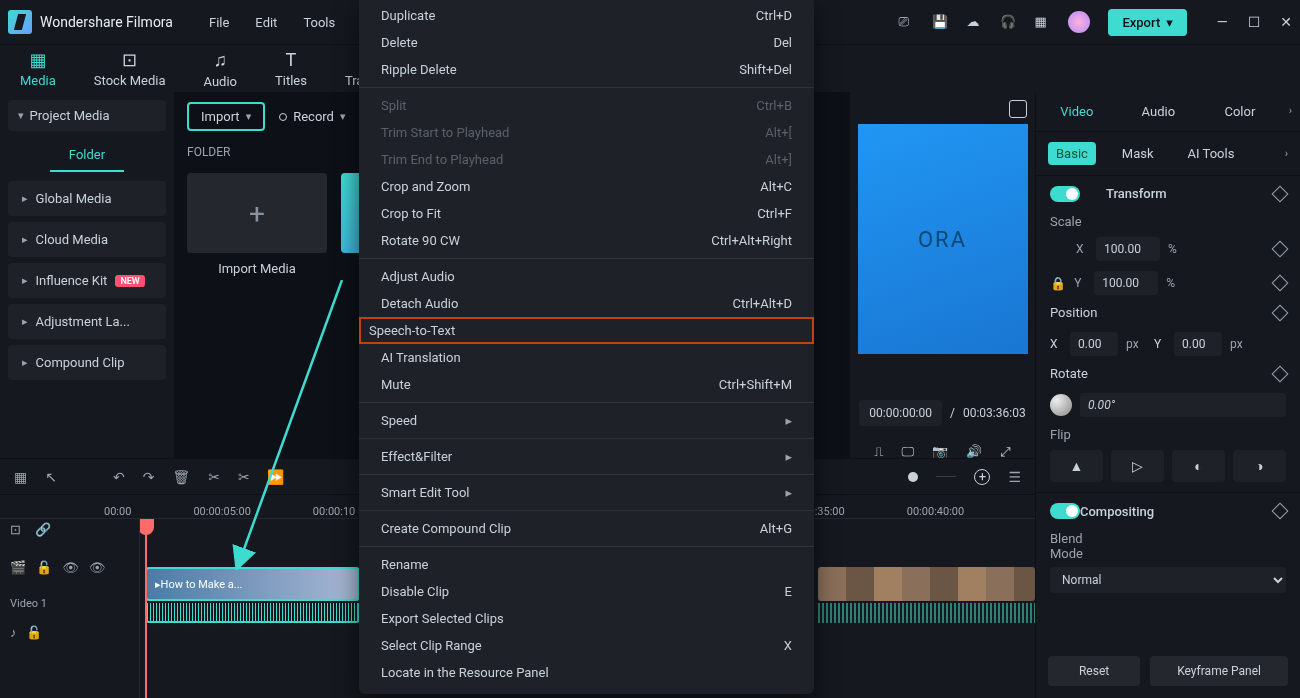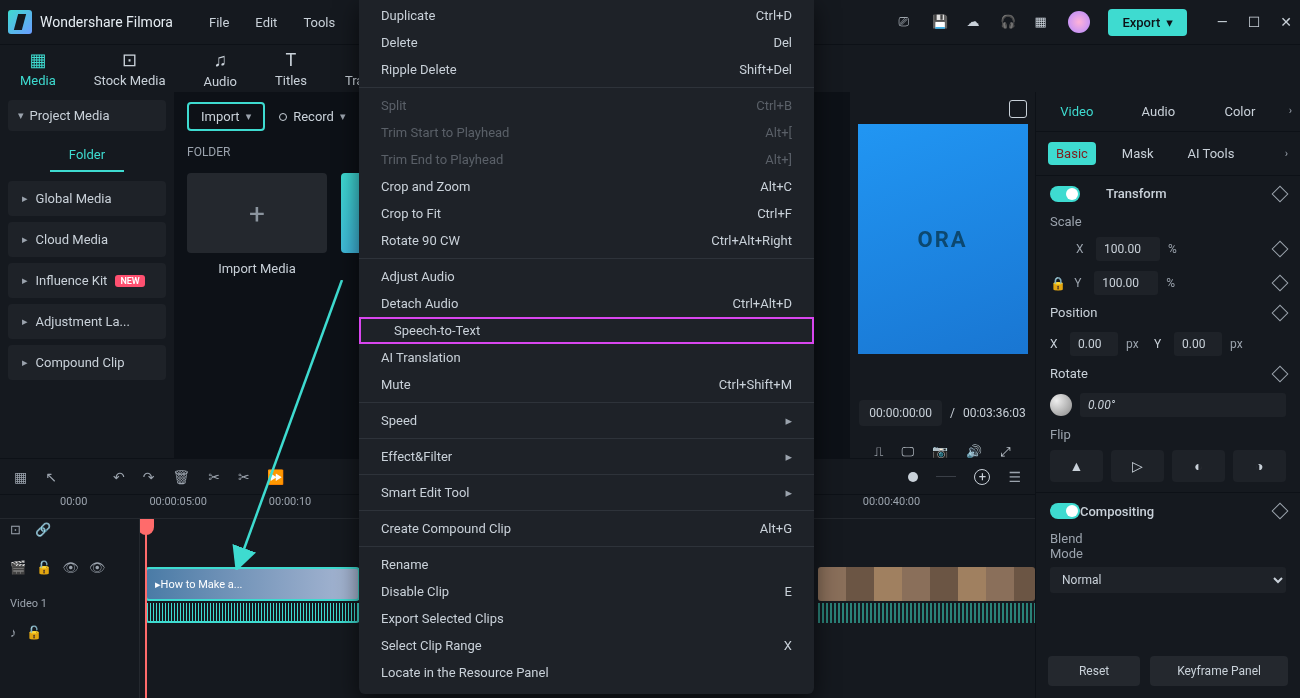--- a/index.html
+++ b/index.html
@@ -36,66 +36,66 @@
 .record-btn{display:flex;align-items:center;gap:6px;cursor:pointer;color:#c9d1d9}
 .record-dot{width:8px;height:8px;border:1.5px solid #c9d1d9;border-radius:50%}
 .folder-label{padding:4px 12px;color:#9ba3ad;font-size:12px}
 .media-grid{display:flex;gap:14px;padding:10px 12px}
 .media-tile{width:140px;display:flex;flex-direction:column;align-items:center;gap:8px}
 .tile-box{width:140px;height:80px;background:#24282e;border-radius:4px;display:flex;align-items:center;justify-content:center;font-size:28px;color:#8b949e;cursor:pointer}
 .tile-box.vid{background:linear-gradient(135deg,#3edbd0,#48e);color:#fff;font-size:14px}
 
 .preview{width:185px;background:#15191f;display:flex;flex-direction:column;align-items:center;padding:8px}
 .preview-img-icon{align-self:flex-end;width:18px;height:18px;border:1.5px solid #c9d1d9;border-radius:3px;margin-bottom:6px}
-.preview-canvas{width:170px;height:230px;background:linear-gradient(160deg,#2196f3,#1976d2);display:flex;align-items:center;justify-content:center;color:#0c4870;font-size:22px;font-weight:700;letter-spacing:2px}
+.preview-canvas{width:170px;height:230px;background:linear-gradient(160deg,#2196f3,#1976d2);display:flex;align-items:center;justify-content:center;color:#0c4870;font-size:22px;font-weight:400;letter-spacing:2px}
 .time-row{display:flex;gap:8px;margin-top:46px;font-size:12px;align-items:center}
 .time-box{background:#1e2228;padding:6px 10px;border-radius:4px}
 .preview-tools{display:flex;gap:18px;margin-top:18px}
 
 .right-panel{width:265px;background:#15191f;border-left:1px solid #0d1117;display:flex;flex-direction:column;position:relative}
 .rp-tabs{display:flex;border-bottom:1px solid #0d1117}
 .rp-tab{flex:1;padding:12px 0;text-align:center;cursor:pointer;color:#c9d1d9}
 .rp-tab.active{color:#3edbd0}
 .rp-subtabs{display:flex;gap:18px;padding:10px 12px;align-items:center;border-bottom:1px solid #0d1117}
 .rp-subtab{cursor:pointer;color:#c9d1d9;padding:4px 8px}
-.rp-subtab.active{background:#3edbd0;color:#7f1d1d;border-radius:4px}
+.rp-subtab.active{background:#3edbd0;color:#14532d;border-radius:4px}
 .rp-section{padding:10px 14px}
 .rp-section-head{display:flex;align-items:center;justify-content:space-between;margin-bottom:12px}
 .toggle{width:30px;height:16px;background:#3edbd0;border-radius:8px;position:relative;cursor:pointer}
 .toggle::after{content:"";position:absolute;width:12px;height:12px;background:#fff;border-radius:50%;top:2px;right:2px}
 .rp-row{display:flex;align-items:center;gap:8px;margin-bottom:10px;font-size:12px}
 .rp-label{width:60px;color:#9ba3ad}
 .rp-input{background:#1e2228;border:none;color:#c9d1d9;padding:5px 8px;border-radius:3px;width:64px;font-size:12px}
 .rp-unit{color:#9ba3ad;width:20px}
 .diamond{width:12px;height:12px;border:1.5px solid #9ba3ad;transform:rotate(45deg);cursor:pointer}
 .flip-btns{display:flex;gap:8px}
 .flip-btn{flex:1;background:#1e2228;padding:8px;border-radius:4px;text-align:center;cursor:pointer;font-size:14px}
 .rp-footer{margin-top:auto;display:flex;gap:10px;padding:12px}
 .rp-btn{flex:1;background:#24282e;padding:8px;border-radius:4px;text-align:center;cursor:pointer;font-size:12px}
 .rotate-ball{width:22px;height:22px;border-radius:50%;background:radial-gradient(circle at 30% 30%,#eee,#888)}
 
 .timeline{position:absolute;bottom:0;left:0;right:265px;height:240px;background:#15191f;border-top:1px solid #0d1117;display:flex;flex-direction:column}
 .tl-toolbar{height:36px;display:flex;align-items:center;padding:0 14px;gap:18px;border-bottom:1px solid #0d1117}
 .tl-toolbar .tl-ico{cursor:pointer;color:#9ba3ad;font-size:14px}
 .tl-toolbar .spacer{flex:1}
-.tl-ruler{height:24px;display:flex;align-items:flex-start;padding-left:60px;gap:62px;font-size:11px;color:#9ba3ad;border-bottom:1px solid #24282e}
+.tl-ruler{height:24px;display:flex;align-items:flex-end;padding-left:104px;gap:62px;font-size:11px;color:#9ba3ad;border-bottom:1px solid #24282e}
 .tl-tracks{flex:1;display:flex}
 .tl-left{width:140px;border-right:1px solid #24282e;display:flex;flex-direction:column}
 .tl-track-head{height:56px;display:flex;align-items:center;gap:10px;padding:0 10px;color:#9ba3ad}
 .tl-track-label{font-size:11px;color:#9ba3ad;padding:2px 10px}
 .tl-right{flex:1;position:relative;overflow:hidden}
 .playhead{position:absolute;left:5px;top:0;bottom:0;width:2px;background:#ff6b6b;z-index:5}
 .playhead::before{content:"";position:absolute;top:-2px;left:-7px;width:16px;height:18px;background:#ff6b6b;border-radius:3px 3px 8px 8px}
 .clip{position:absolute;top:48px;left:5px;width:215px;height:34px;border:2px solid #3edbd0;border-radius:4px;background:linear-gradient(90deg,#4a7ba6,#6b8fb5,#8aa3c4,#a8b7d3);display:flex;align-items:center;padding:0 8px;color:#fff;font-size:11px;overflow:hidden}
 .wave{position:absolute;top:84px;left:5px;width:215px;height:20px;background:repeating-linear-gradient(90deg,#3edbd0 0 1px,transparent 1px 3px);border:2px solid #3edbd0;border-top:none;border-radius:0 0 4px 4px}
 
 .context-menu{position:absolute;top:0;left:359px;width:455px;background:#1e2228;border-radius:0 0 6px 6px;box-shadow:0 8px 24px rgba(0,0,0,.6);z-index:100;padding:2px 0 8px}
 .ctx-item{display:flex;justify-content:space-between;align-items:center;padding:6px 22px;cursor:pointer;font-size:13px;color:#c9d1d9}
 .ctx-item.disabled{color:#5a6068;cursor:default}
-.ctx-item.highlight{border:2px solid #d946ef;padding:4px 33px}
+.ctx-item.highlight{border:2px solid #c2410c;padding:4px 8px}
 .ctx-sep{height:1px;background:#2e333a;margin:4px 0}
 .ctx-new{background:#ff5070;color:#fff;font-size:9px;padding:1px 5px;border-radius:3px;margin-right:6px;font-weight:600}
 .ctx-arrow{color:#9ba3ad}
 
 .annotation-arrow{position:absolute;top:280px;left:222px;width:140px;height:290px;z-index:90;pointer-events:none}
 .slider-dot{width:10px;height:10px;background:#c9d1d9;border-radius:50%}
 .slider-ring{width:16px;height:16px;border:1.5px solid #c9d1d9;border-radius:50%;display:flex;align-items:center;justify-content:center}
 .chev{font-size:11px;color:#9ba3ad}
 .lock-icon{color:#3edbd0;font-size:13px}
 svg{display:block}

